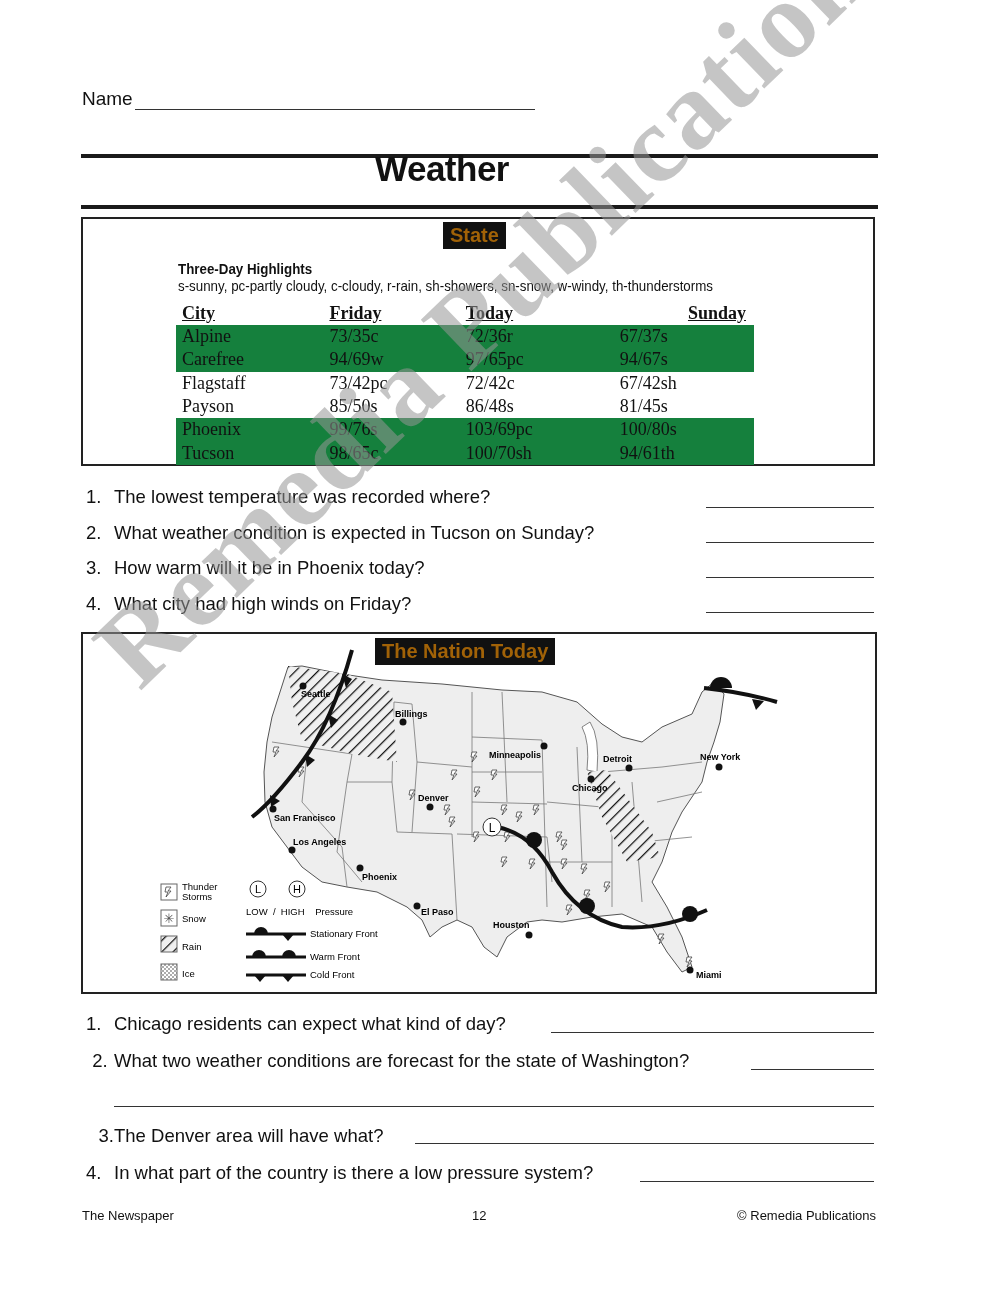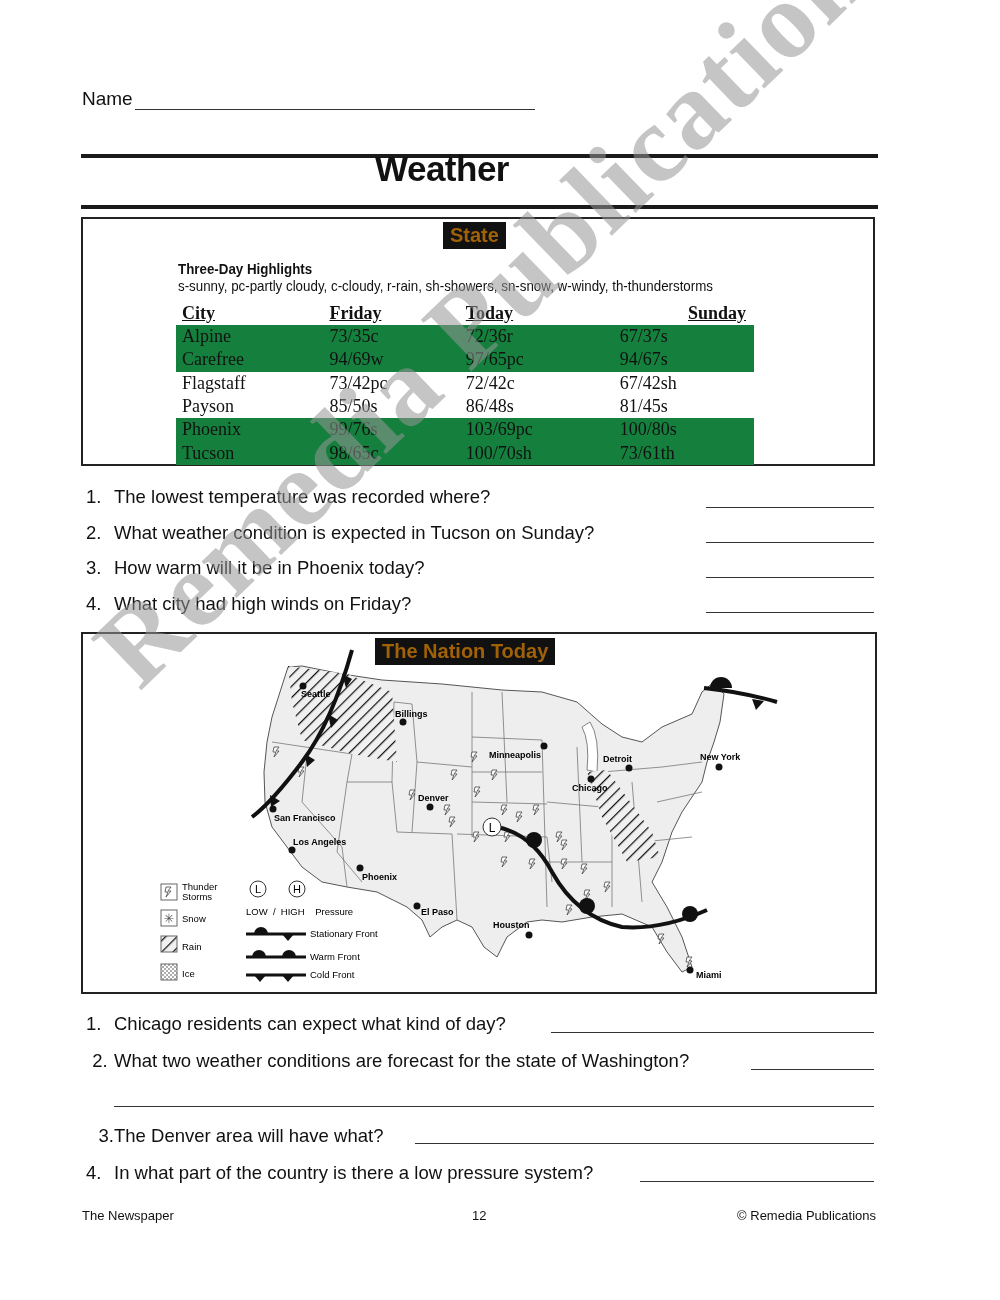--- a/index.html
+++ b/index.html
@@ -82,21 +82,21 @@
     <tr class="shade">
       <td>Phoenix</td>
       <td>99/76s</td>
       <td>103/69pc</td>
       <td>100/80s</td>
     </tr>
     <tr class="shade">
       <td>Tucson</td>
       <td>98/65c</td>
       <td>100/70sh</td>
-      <td>73/61th</td>
+      <td>94/61th</td>
     </tr>
   </tbody>
 </table>
 
 <div class="abs q" style="top:486px;">
   <span class="num">1.</span><span>The lowest temperature was recorded where?</span>
 </div>
 <div class="abs ans-short" style="top:507px;"></div>
 <div class="abs q" style="top:522px;">
   <span class="num">2.</span><span>What weather condition is expected in Tucson on Sunday?</span>

